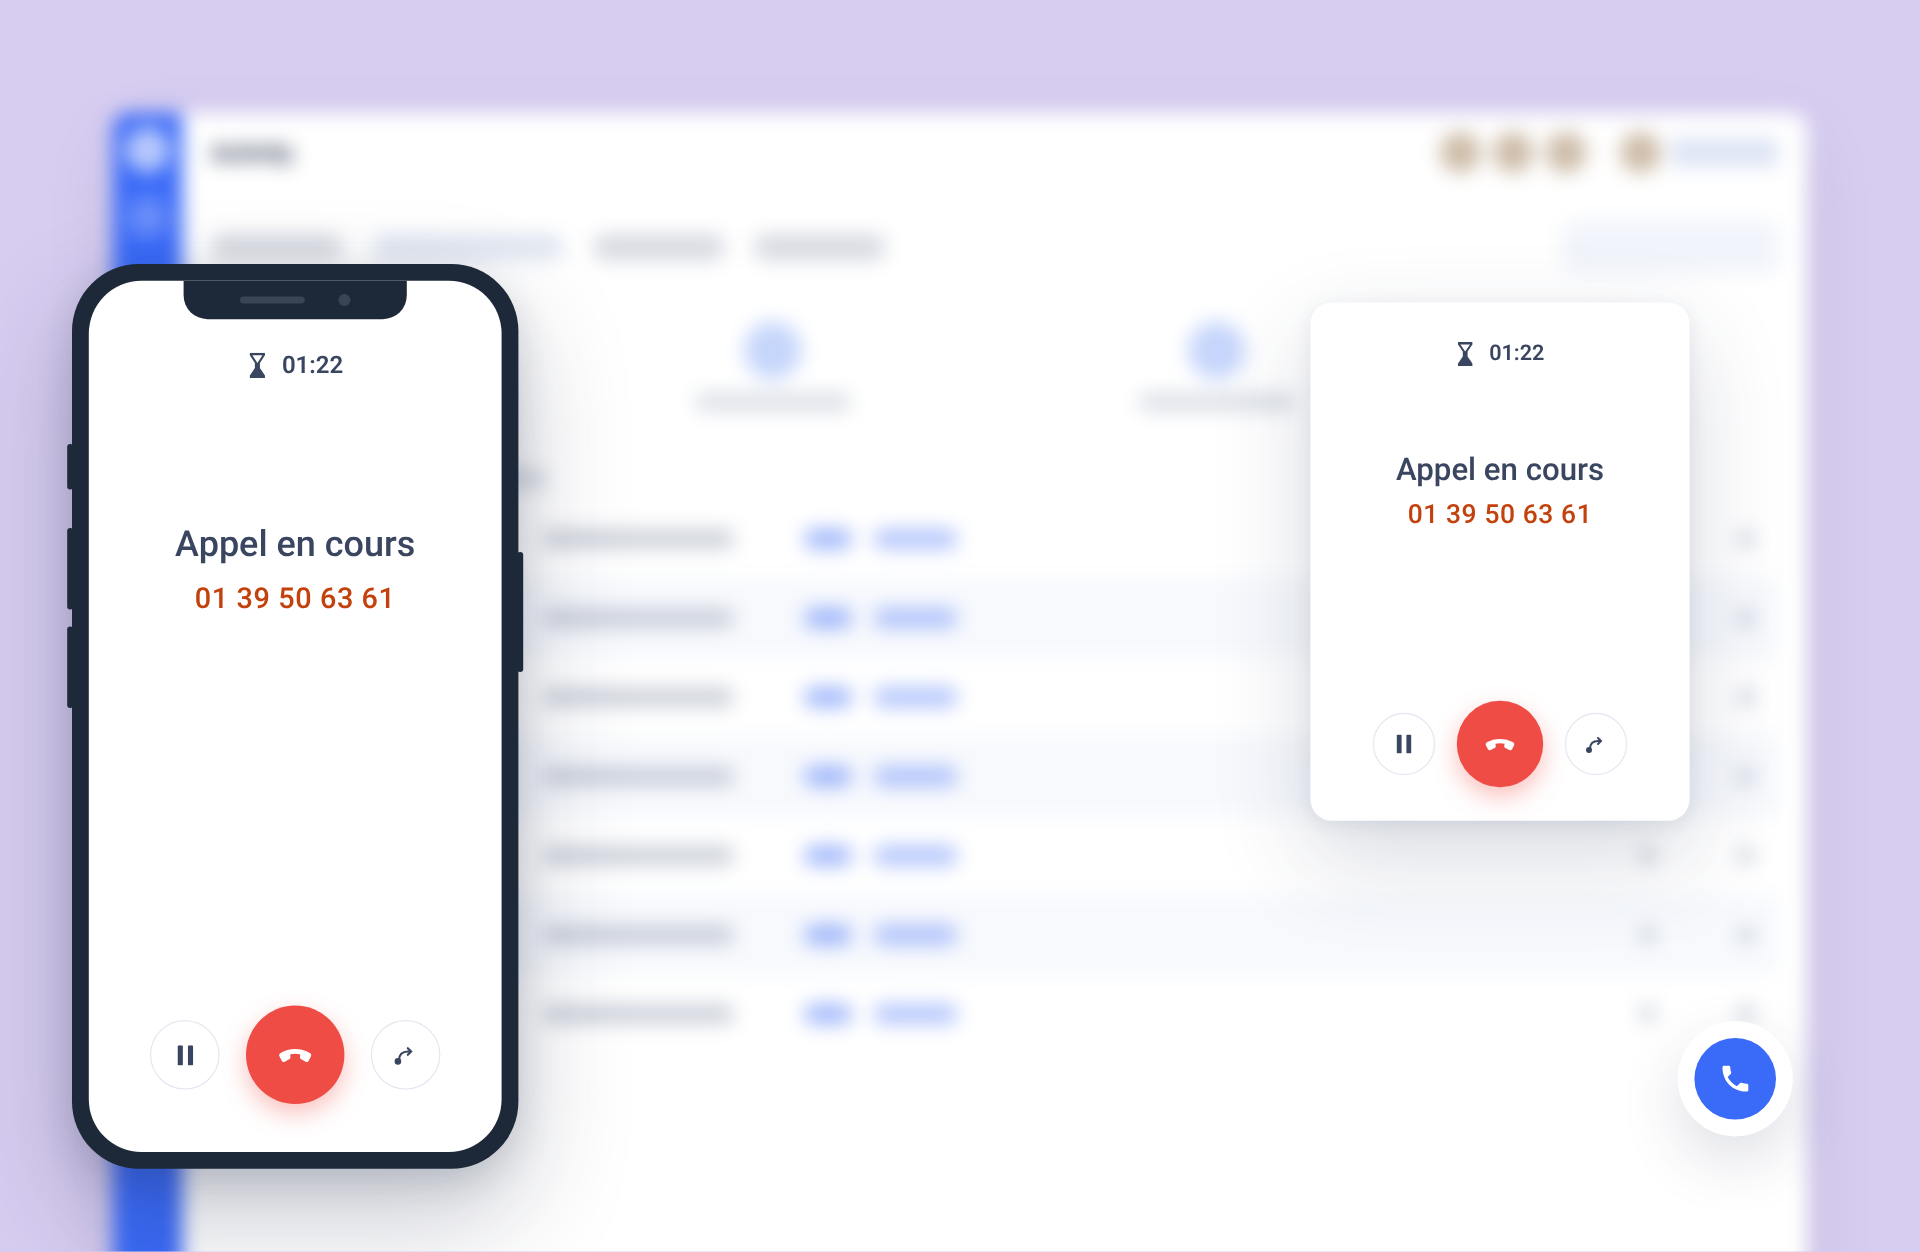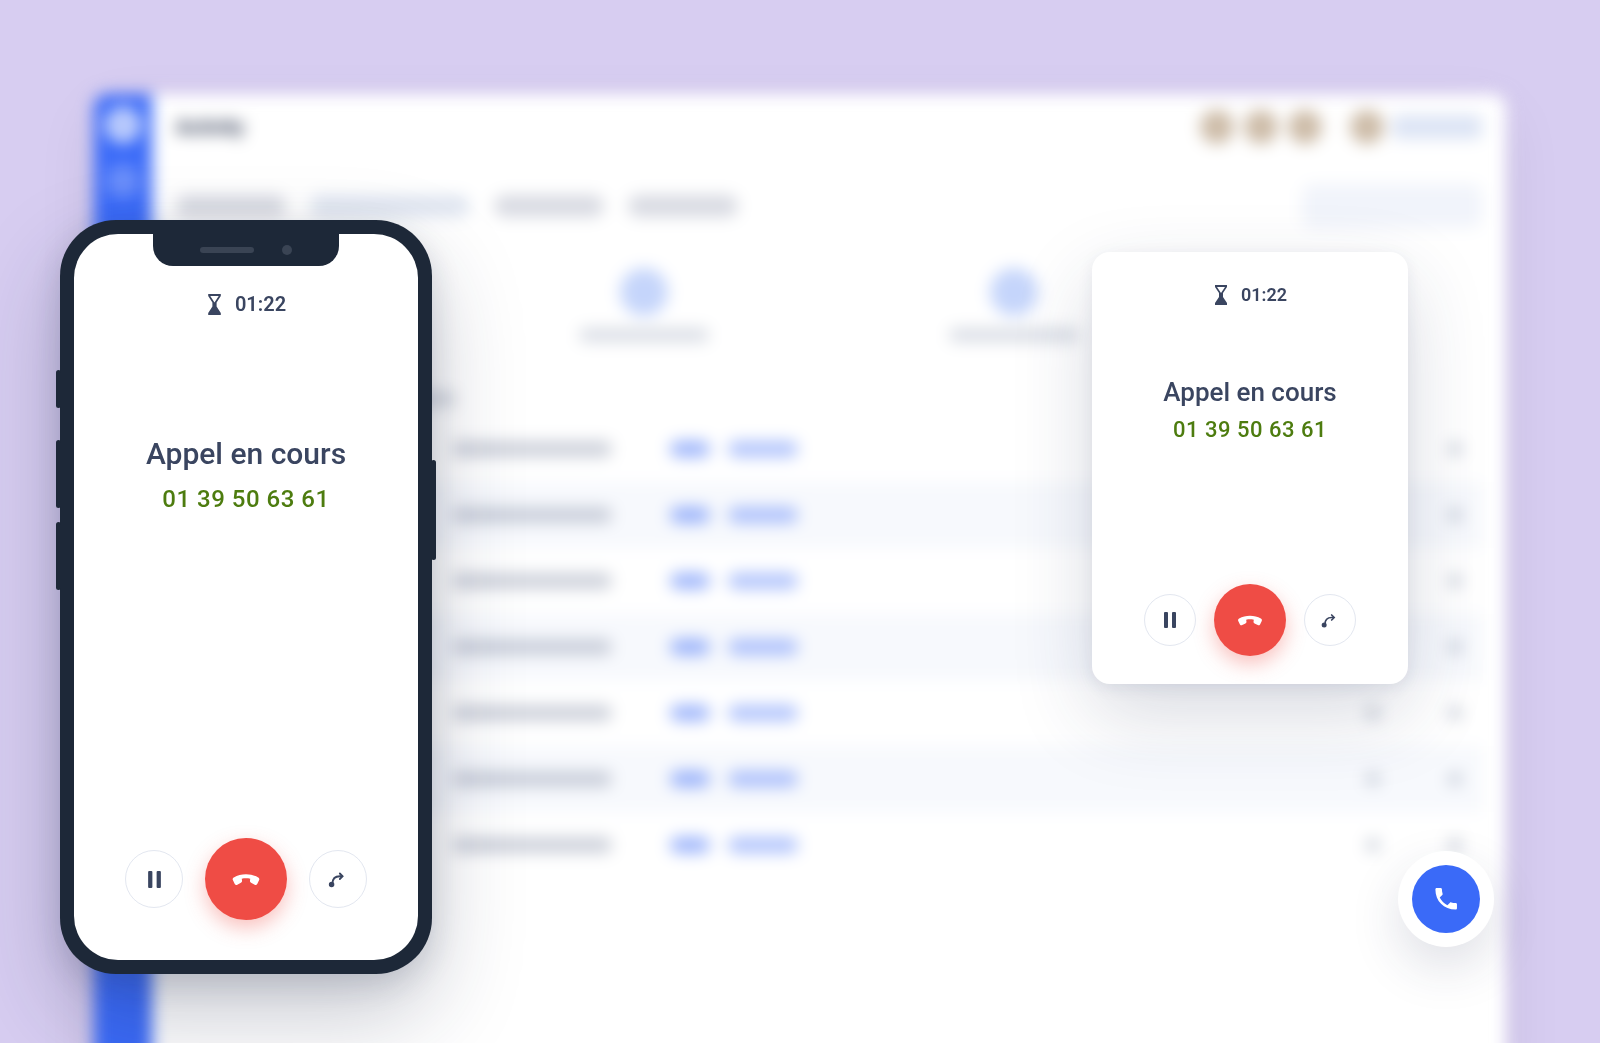--- a/index.html
+++ b/index.html
@@ -123,21 +123,21 @@
 }
 .call-status {
   margin-top: 72px;
   color: #3a4560;
   font-size: 26px;
   font-weight: 500;
   text-align: right;
 }
 .call-number {
   margin-top: 10px;
-  color: #4d7c0f;
+  color: #c2410c;
   font-size: 22px;
   font-weight: 500;
   letter-spacing: .5px;
 }
 .call-actions {
   margin-top: auto;
   display: flex;
   align-items: center;
   gap: 18px;
 }

